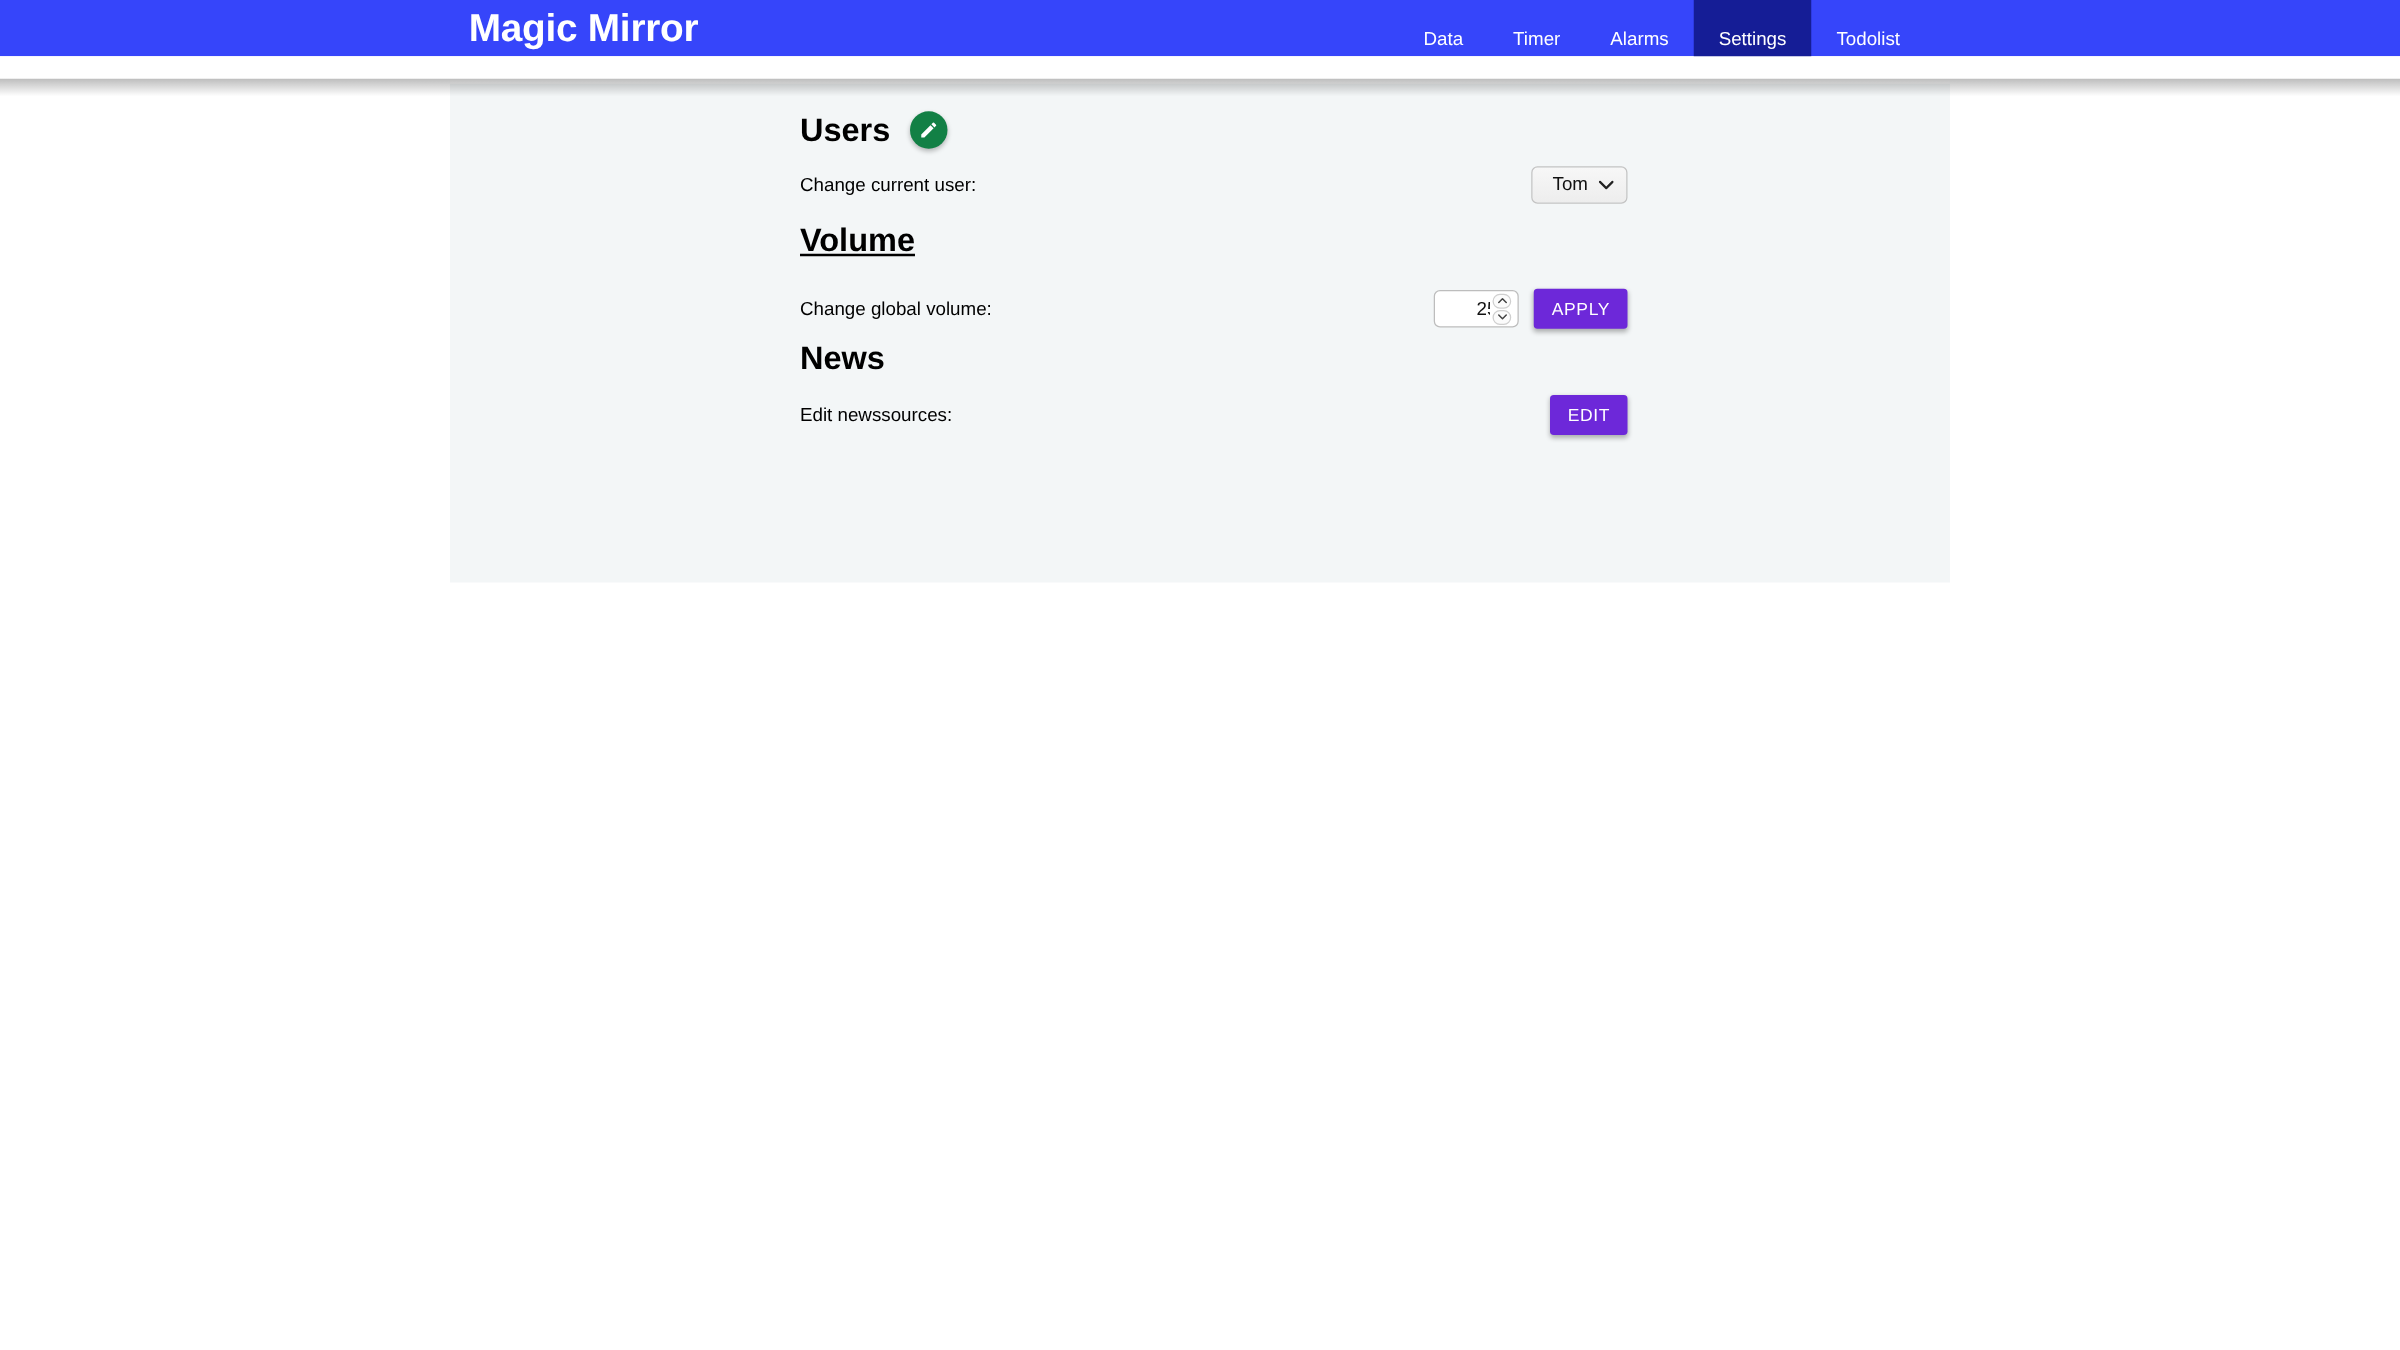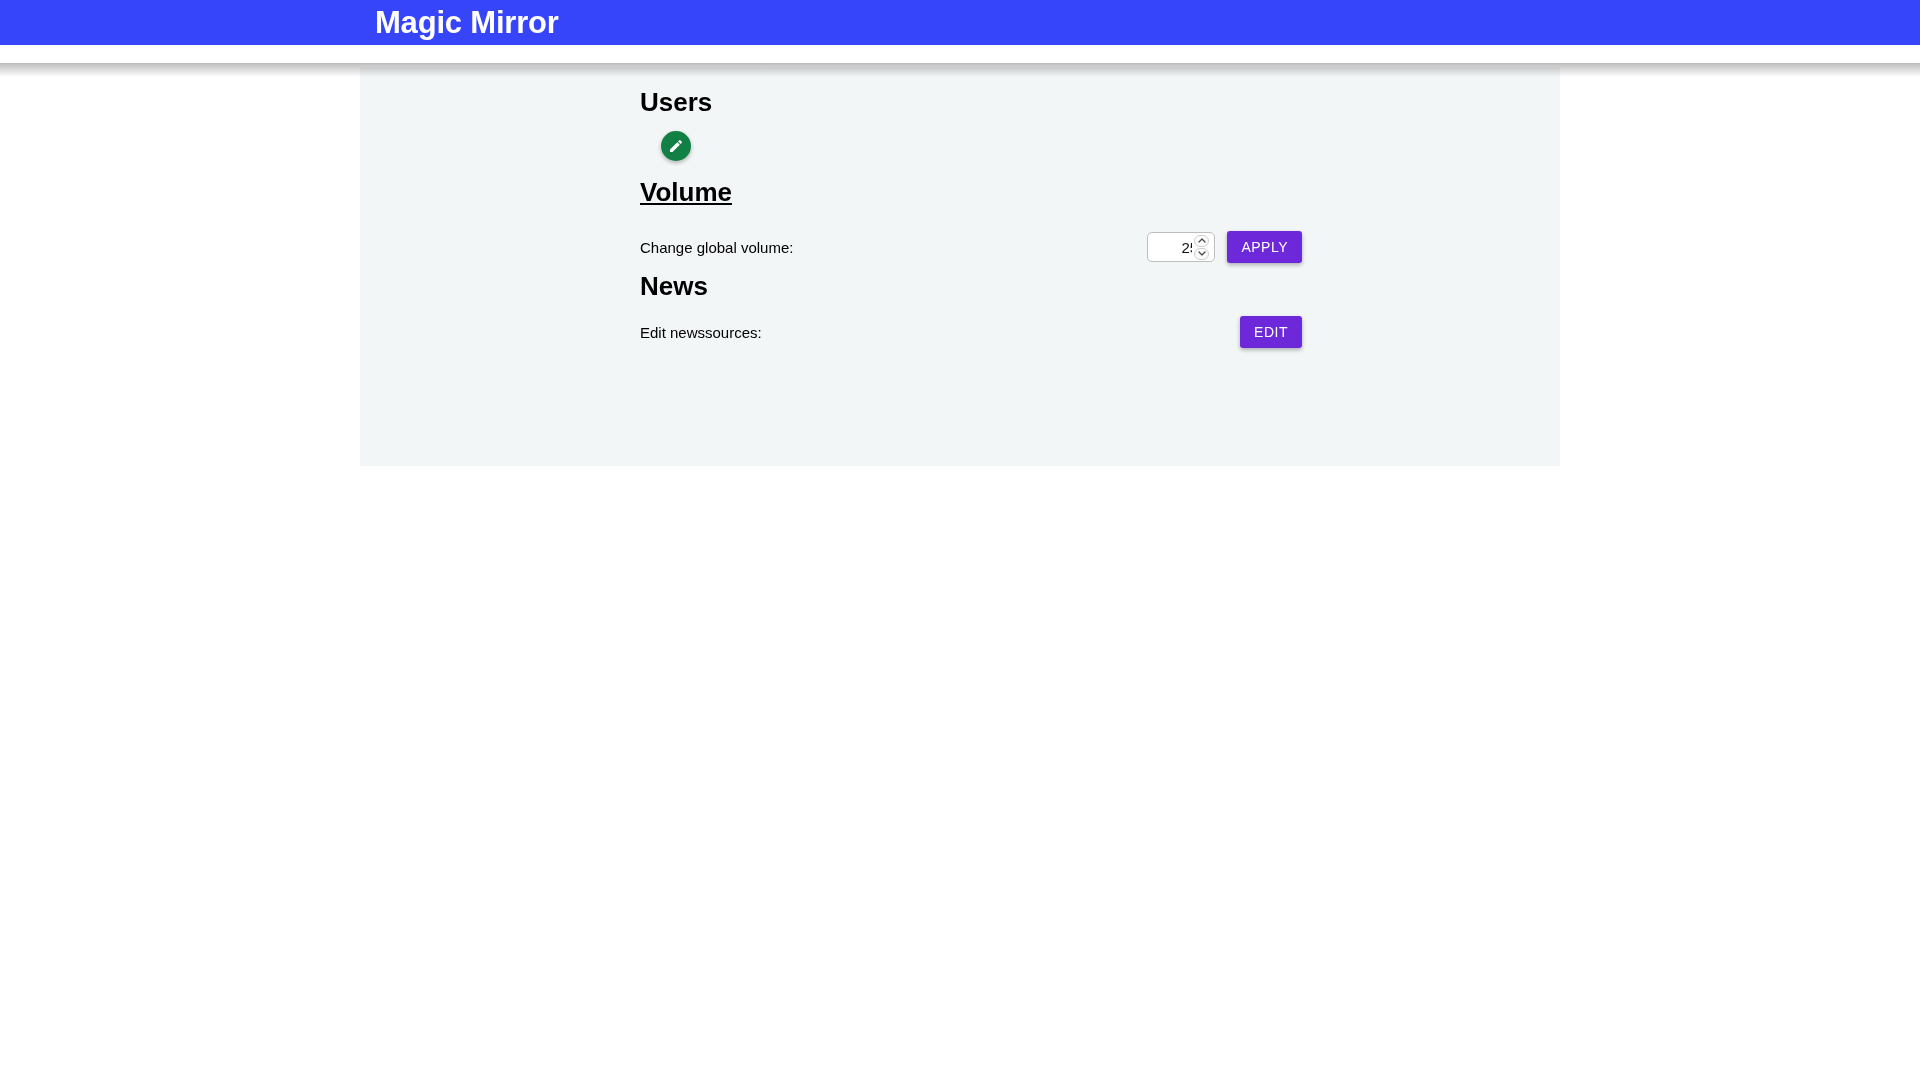--- a/index.html
+++ b/index.html
@@ -219,37 +219,59 @@
     box-shadow: 0 2px 4px rgba(0,0,0,0.3);
     line-height: 1;
     white-space: nowrap;
   }
 </style>
 </head>
 <body>
 
 <div class="navbar">
   <div class="brand">Magic Mirror</div>
+  <nav class="nav-links">
+    <a class="nav-item">Data</a>
+    <a class="nav-item">Timer</a>
+    <a class="nav-item">Alarms</a>
+    <a class="nav-item active">Settings</a>
+    <a class="nav-item">Todolist</a>
+  </nav>
 </div>
 <div class="navbar-shadow"></div>
 
 <div class="page">
   <div class="panel">
 
-    <div class="section-head" style="left:280px; top:22px;flex-direction:column;">
+    <div class="section-head" style="left:280px; top:22px;">
       <div class="section-title">Users</div>
       <button class="fab">
         <span>
           <svg width="16" height="16" viewBox="0 0 24 24" fill="#ffffff">
             <path d="M3 17.25V21h3.75L17.81 9.94l-3.75-3.75L3 17.25zM20.71 7.04a1 1 0 0 0 0-1.41l-2.34-2.34a1 1 0 0 0-1.41 0l-1.83 1.83 3.75 3.75 1.83-1.83z"></path>
           </svg>
         </span>
       </button>
     </div>
 
+    <div class="row" style="top:66px;">
+      <span class="row-label">Change current user:</span>
+      <span class="row-controls">
+        <span class="select-wrap">
+          <select class="select-box">
+            <option>Tom</option>
+          </select>
+          <span class="select-chevron">
+            <svg width="12" height="8" viewBox="0 0 12 8" fill="none" stroke="#222" stroke-width="1.7" stroke-linecap="round" stroke-linejoin="round">
+              <path d="M1 1.5 L6 6.5 L11 1.5"></path>
+            </svg>
+          </span>
+        </span>
+      </span>
+    </div>
 
     <div class="section-head" style="left:280px; top:112px;text-decoration:underline;">
       <div class="section-title">Volume</div>
     </div>
 
     <div class="row" style="top:164px;gap:40px;">
       <span class="row-label">Change global volume:</span>
       <span class="row-controls">
         <span class="num-wrap">
           <input class="num-value" type="text" value="25" style="">

